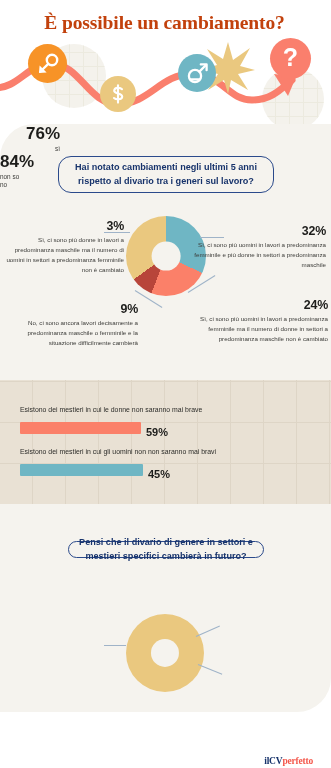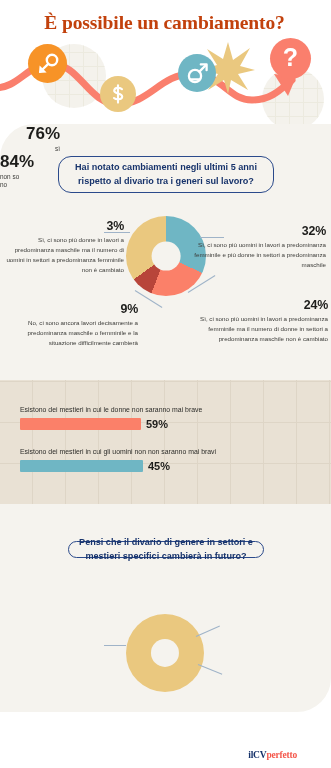--- a/index.html
+++ b/index.html
@@ -79,32 +79,32 @@
   .barband .grid{
     position:absolute;inset:0;
     background:
       repeating-linear-gradient(90deg,transparent 0 32px,#ded5c6 32px 33px),
       repeating-linear-gradient(0deg,transparent 0 40px,#ded5c6 40px 41px);
   }
   .bar-item{position:absolute;left:20px;width:291px;}
   .bar-label{font-size:6.9px;color:#2c2c29;line-height:1.3;margin-bottom:3px;}
   .bar-row{display:flex;align-items:center;gap:5px;}
   .bar-fill{height:12px;border-radius:1px;}
-  .bar-val{font-size:11px;font-weight:700;color:#1d1d1b;}
+  .bar-val{font-size:11px;font-weight:700;color:#1d1d1b;margin-top:8px;}
 
   
   .d2{left:126px;top:490px;width:78px;height:78px;}
   .stat2 .pct{font-size:17px;font-weight:700;color:#1d1d1b;}
   .stat2 .desc{font-size:6.4px;color:#3b3b38;margin-top:1px;}
   .s76{left:46px;top:500px;width:60px;text-align:right;}
   .s13{left:212px;top:482px;width:80px;text-align:left;}
   .s11{left:216px;top:535px;width:80px;text-align:left;}
 
   
-  .footer{position:absolute;left:0;bottom:6px;width:331px;text-align:right;padding-right:34px;box-sizing:border-box;}
+  .footer{position:absolute;left:0;bottom:0;width:331px;text-align:right;padding-right:18px;box-sizing:border-box;}
   .logo{font-family:"Liberation Serif", serif;font-size:9.5px;font-weight:700;letter-spacing:-0.2px;}
   .logo .a{color:#17336b;}
   .logo .b{color:#f4564a;}
 </style>
 </head>
 <body>
 
 <div class="page">
 
   <div class="header">

